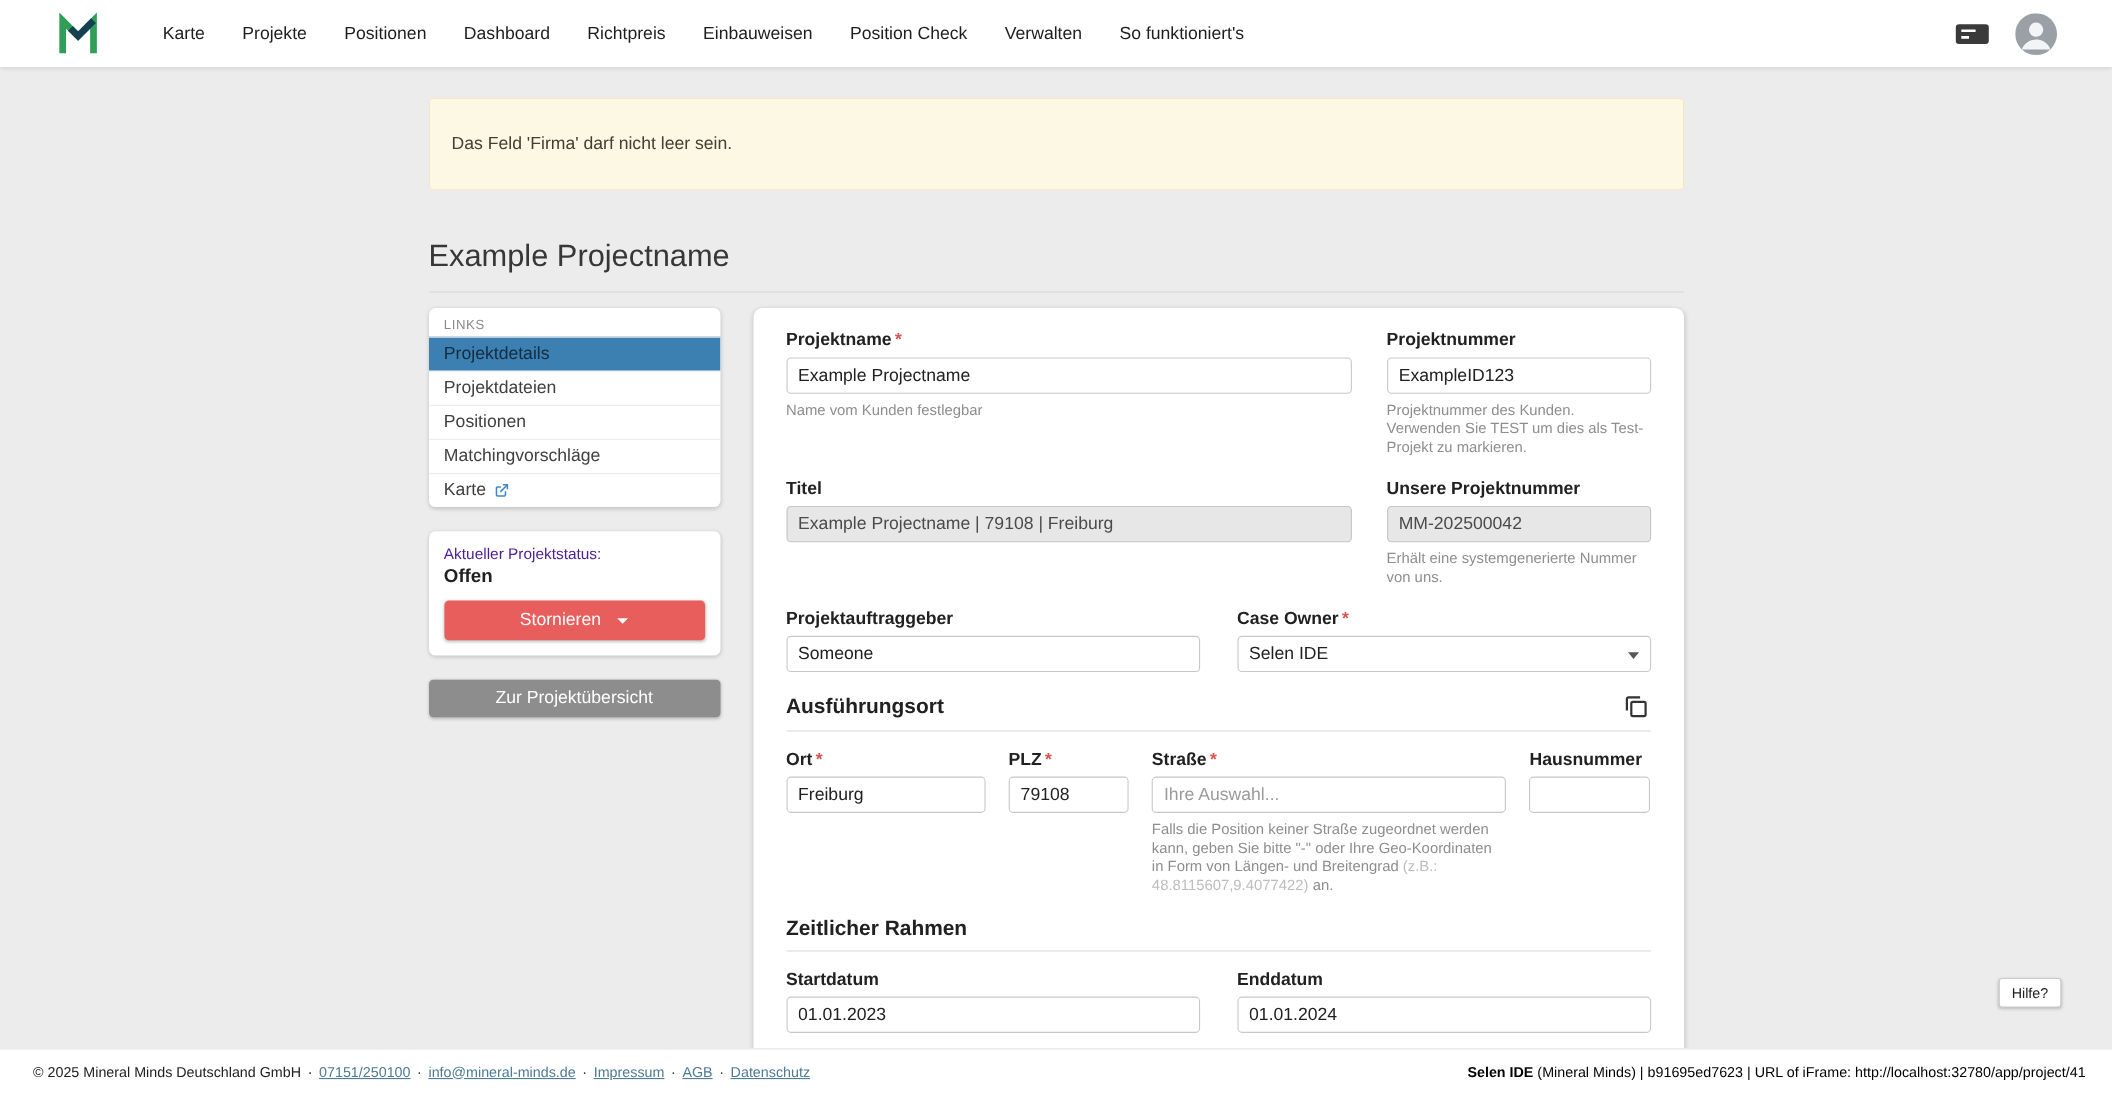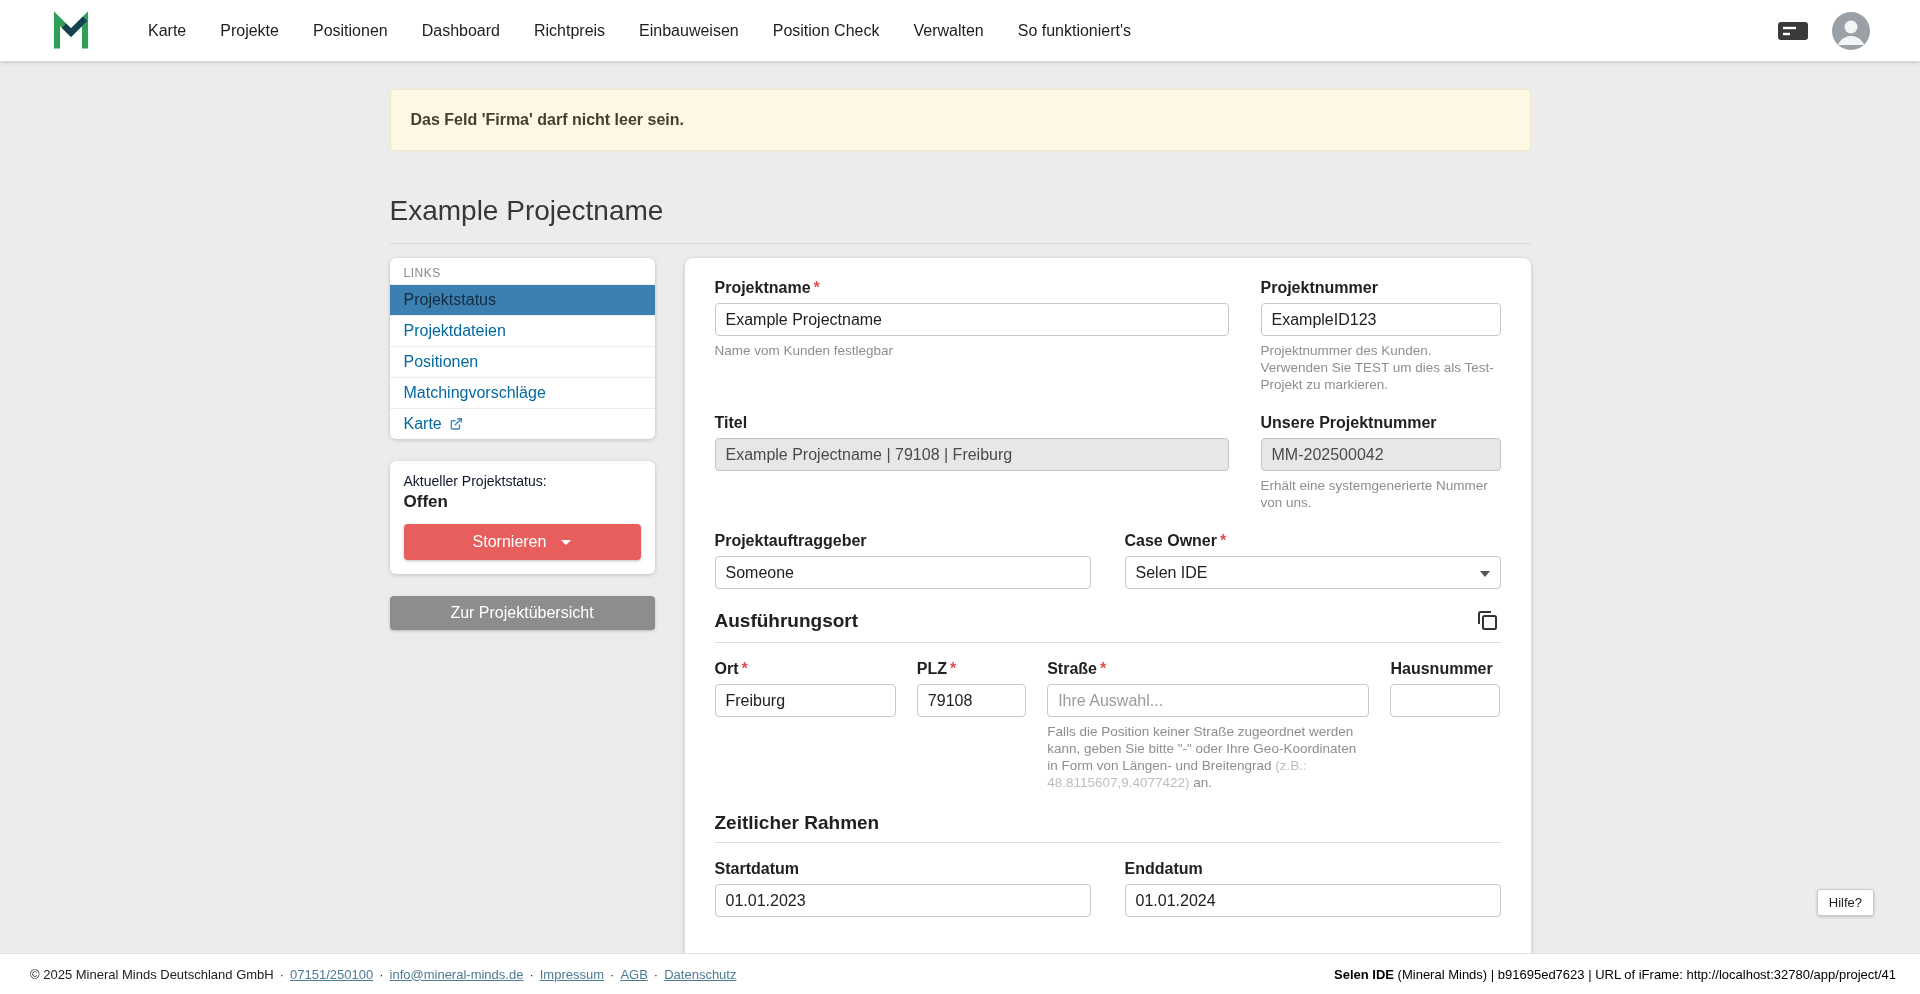--- a/index.html
+++ b/index.html
@@ -20,37 +20,37 @@
   .logo { width: 42px; height: 42px; display: block; cursor: pointer; }
   .nav { display: flex; gap: 34px; margin-left: 56px; }
   .nav a { font-size: 16px; font-weight: 500; color: #1d1d1d; cursor: pointer; }
   .nav-right { margin-left: auto; display: flex; align-items: center; gap: 22px; }
   .icon-btn { background: none; border: none; cursor: pointer; display: flex; align-items: center; }
 
   
   .container { width: 1141px; margin: 0 auto; }
   .alert {
     margin-top: 28px; background: #fcf8e3; border: 1px solid #f1e9c6;
-    border-radius: 4px; padding: 21px 20px; font-size: 16px; color: #43402f; font-weight: bold;
+    border-radius: 4px; padding: 32px 20px; font-size: 16px; color: #43402f;
   }
   .page-title { margin-top: 44px; font-size: 28px; font-weight: 500; color: #373737; }
   .title-rule { border: none; border-top: 1px solid #d8d8d8; margin: 16px 0 14px; }
   .content-row { display: flex; gap: 30px; align-items: flex-start; }
 
   
   .aside { width: 265px; flex-shrink: 0; }
   .card { background: #fff; border-radius: 6px; box-shadow: 0 1px 4px rgba(0,0,0,.18); overflow: hidden; }
   .links-header { font-size: 12px; letter-spacing: .5px; color: #8a8a8a; padding: 8px 14px 4px; }
   .side-item {
     display: flex; align-items: center; gap: 7px; padding: 6px 14px;
-    font-size: 16px; color: #0369a1; border-top: 1px solid #ececec; cursor: pointer;
+    font-size: 16px; color: #404040; border-top: 1px solid #ececec; cursor: pointer;
   }
   .side-item.active { background: #3c7fb1; color: #132c3f; font-weight: 500; }
   .status-card { margin-top: 22px; padding: 12px 14px 14px; }
-  .status-label { font-size: 14px; color: #0f172a; }
+  .status-label { font-size: 14px; color: #4c1d95; }
   .status-value { font-size: 17px; font-weight: 700; margin-top: 3px; color: #212121; }
   .btn-danger {
     margin-top: 12px; width: 100%; background: #e85e5c; color: #fff; border: none;
     border-radius: 4px; height: 36px; font-size: 16px; font-weight: 500; cursor: pointer;
     display: flex; align-items: center; justify-content: center; gap: 15px;
     box-shadow: 0 1px 3px rgba(0,0,0,.25); font-family: inherit;
   }
   .caret-down { width: 0; height: 0; border-left: 5px solid transparent; border-right: 5px solid transparent; border-top: 5px solid #fff; }
   .btn-gray {
     margin-top: 22px; width: 100%; background: #8d8d8d; color: #fff; border: none;
@@ -150,21 +150,21 @@
 
   <h1 class="page-title">Example Projectname</h1>
   <hr class="title-rule">
 
   <div class="content-row">
 
     <aside class="aside">
       <div class="card">
         <div class="links-header">LINKS</div>
         <a class="side-item active">
-          <span>Projektstatus</span>
+          <span>Projektdetails</span>
         </a>
         <a class="side-item">
           <span>Projektdateien</span>
         </a>
         <a class="side-item">
           <span>Positionen</span>
         </a>
         <a class="side-item">
           <span>Matchingvorschläge</span>
         </a>

